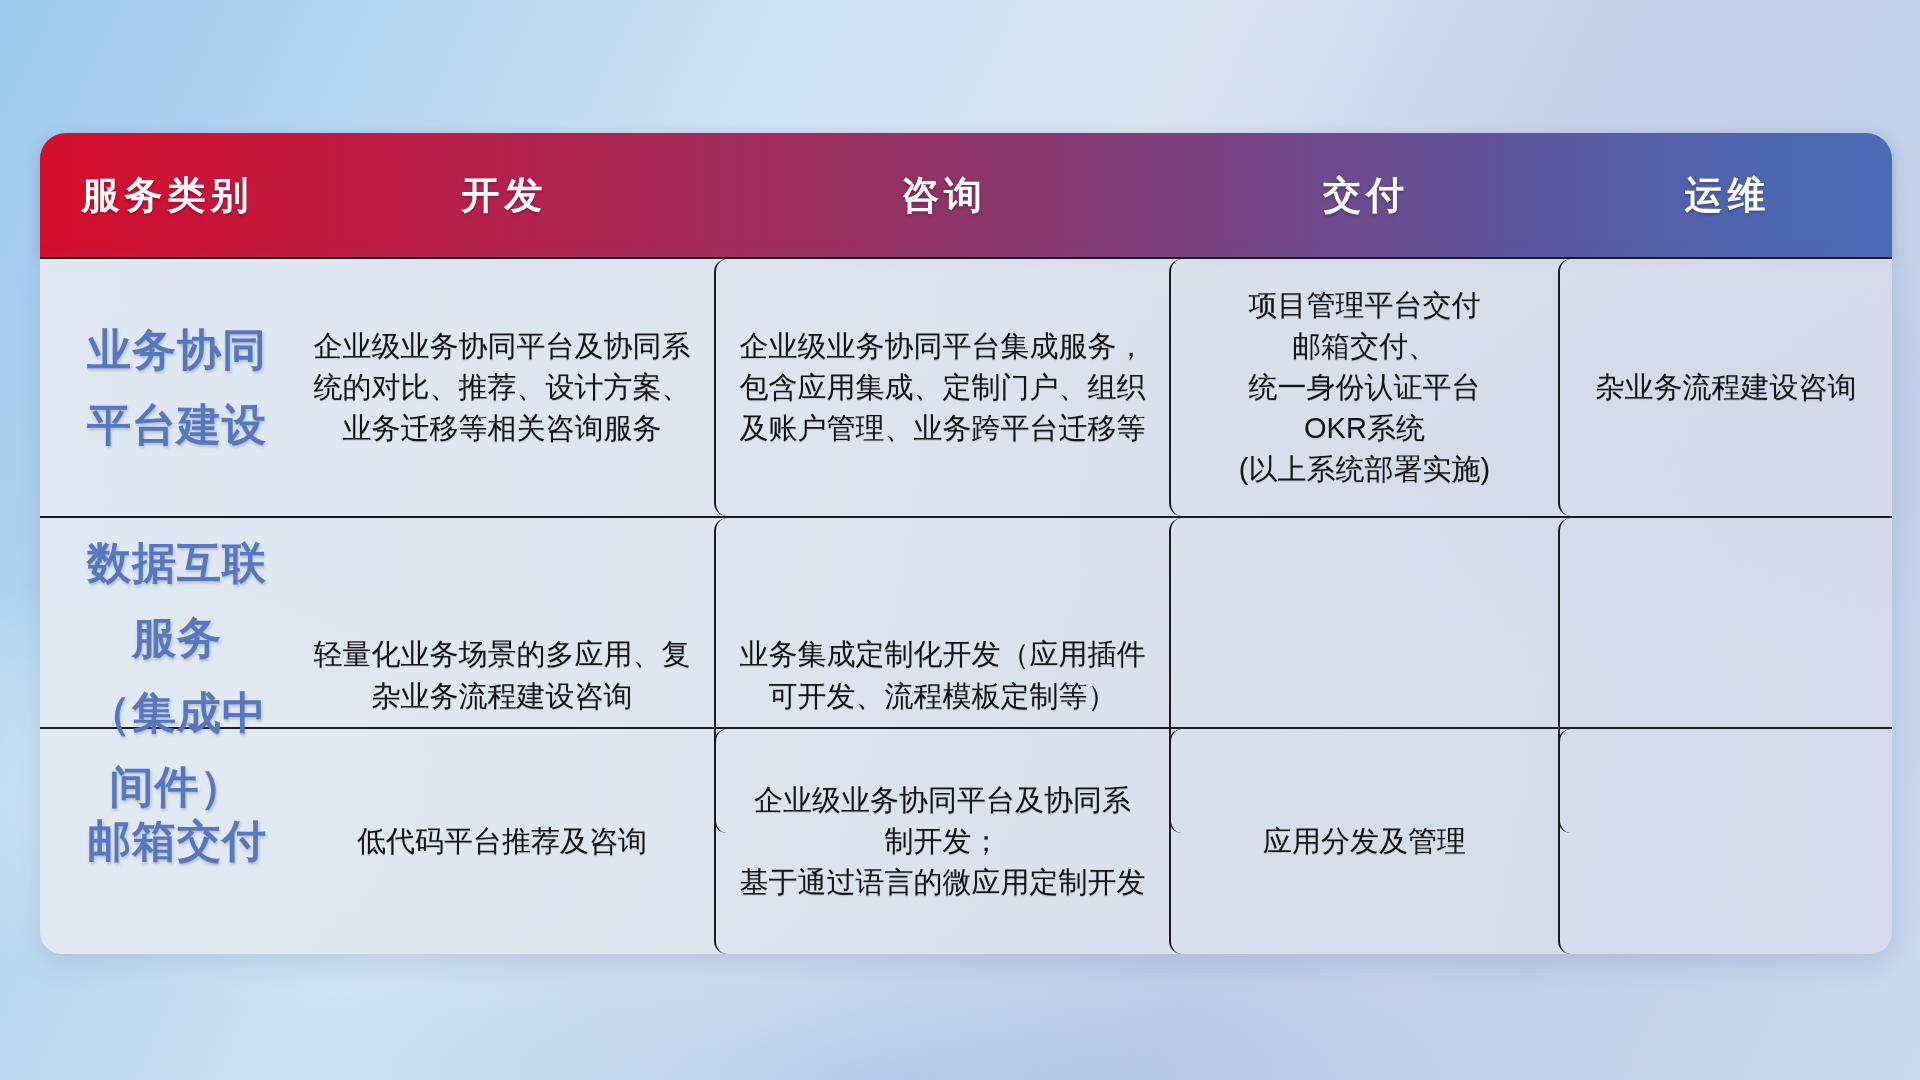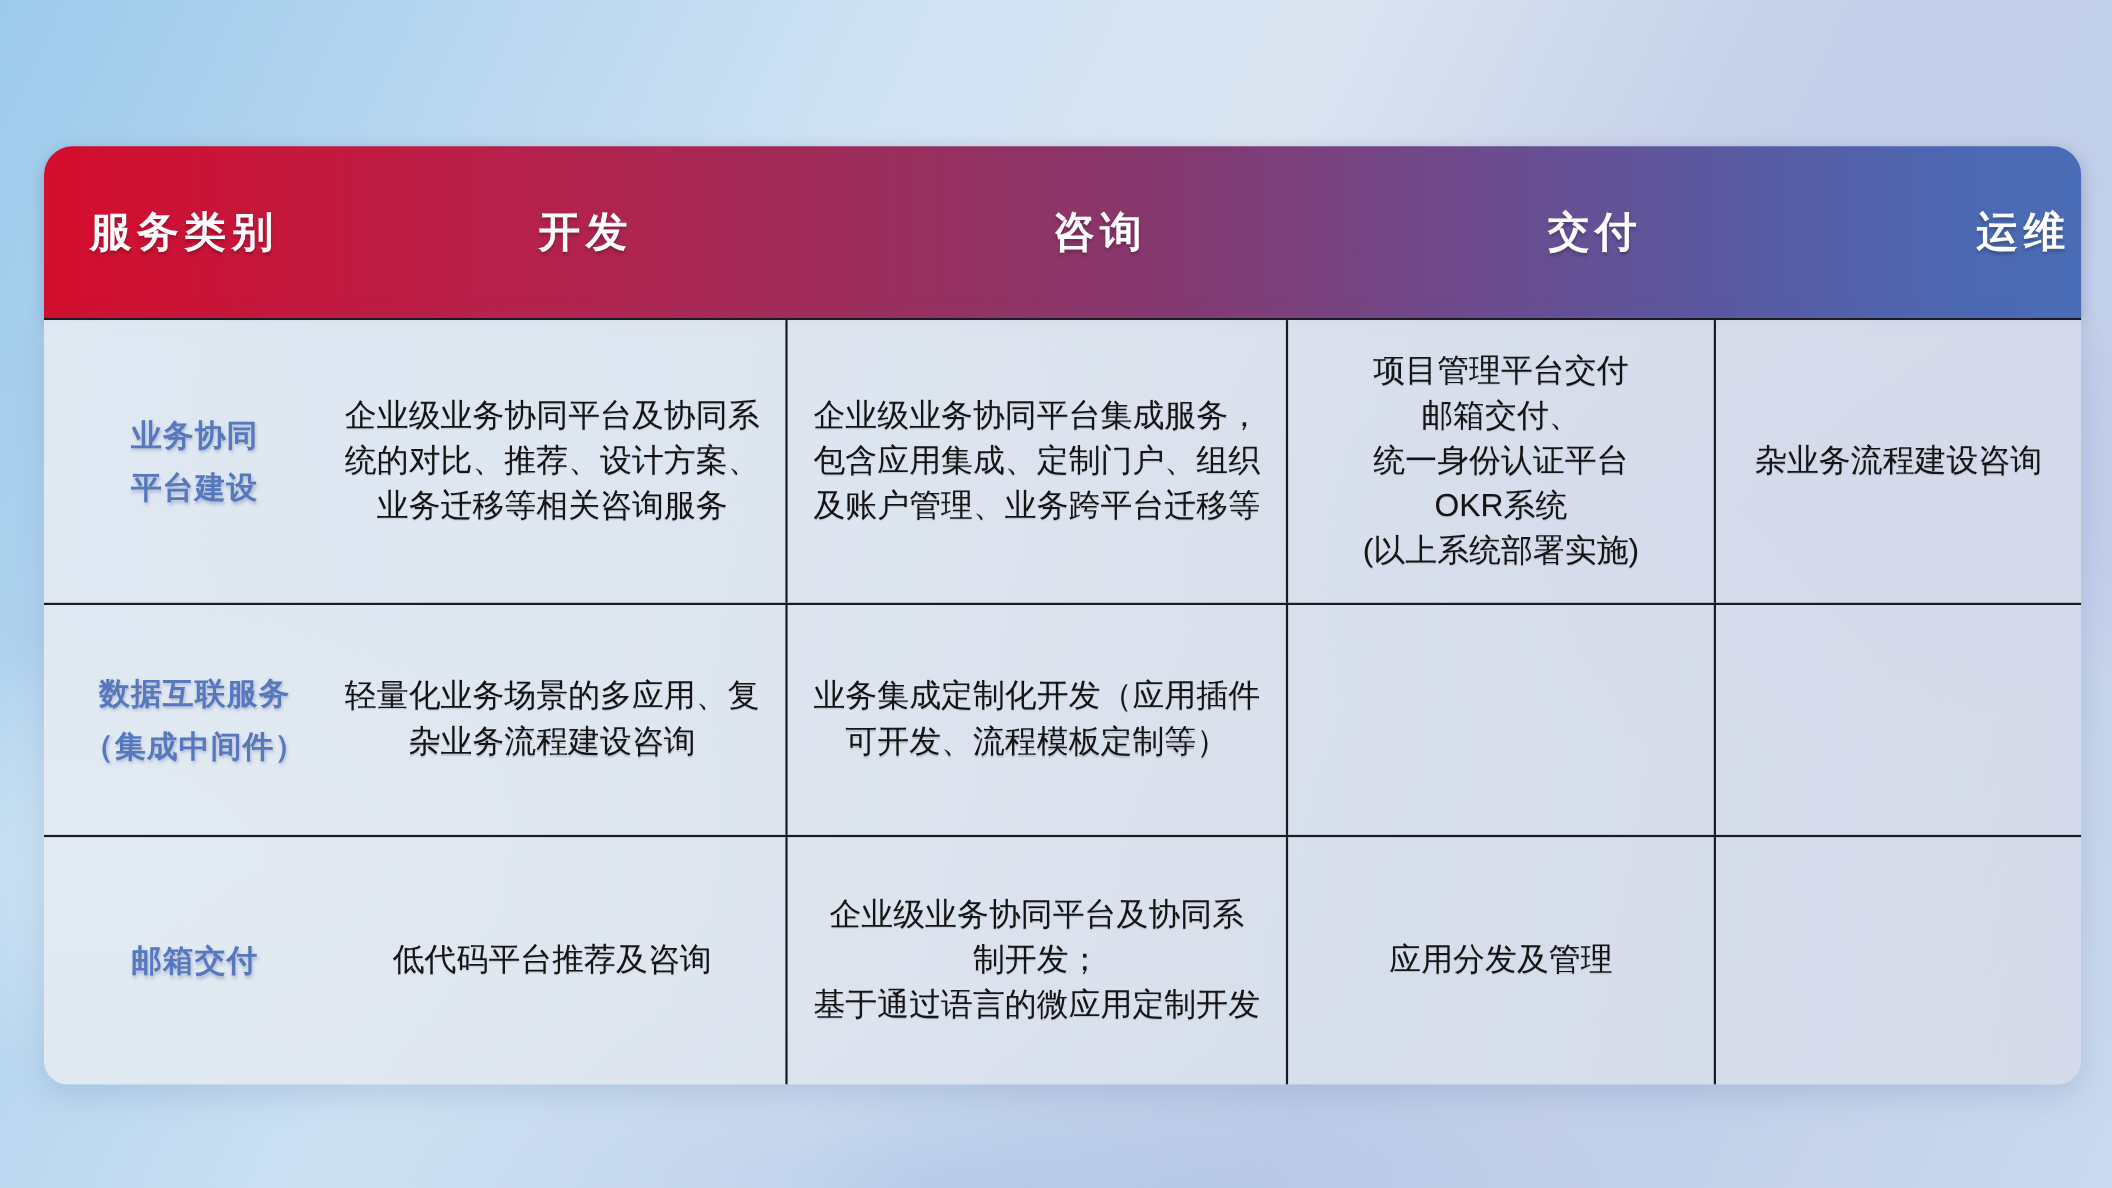--- a/index.html
+++ b/index.html
@@ -19,27 +19,26 @@
   }
   .services-table {
     position: absolute;
     left: 40px;
     top: 133px;
     width: 1852px;
   }
   .table-header {
     display: grid;
     grid-template-columns: 250px 424px 455px 389px 334px;
-    height: 156px;
+    height: 124px;
     border-radius: 26px 26px 0 0;
     background: linear-gradient(90deg,
       #d40d2c 0%, #b8204a 22%, #9d2d5b 40%, #85386f 55%,
       #6e4a8d 70%, #5a58a0 82%, #4d68b2 94%, #4a6cb6 100%);
     box-shadow: 0 4px 14px rgba(60, 50, 110, 0.25);
-    gap: 28px;
   }
   .header-cell {
     display: flex;
     align-items: center;
     justify-content: center;
     color: #ffffff;
     font-size: 38px;
     font-weight: 700;
     letter-spacing: 5px;
     padding-left: 5px; 
@@ -69,24 +68,24 @@
     justify-content: center;
     text-align: center;
     padding: 8px 8px;
     white-space: pre-line;
     font-size: 29px;
     line-height: 1.42;
     color: #141414;
     font-weight: 500;
     text-shadow: 0 1px 1px rgba(40,40,60,0.18);
   }
-  .col-dev, .col-delivery, .col-ops { border-left: 2px solid #1b1b24; }
+  .col-dev, .col-delivery, .col-ops { border-left: 2px solid #1b1b24; border-radius: 13px; }
   .category-cell {
     color: #5878bd;
-    font-size: 28px;
+    font-size: 44px;
     font-weight: 700;
     line-height: 1.7;
     letter-spacing: 1px;
     text-shadow: 1px 2px 3px rgba(80,100,150,0.35);
     white-space: pre-line;
     padding-left: 32px;
   }
 </style>
 </head>
 <body>

